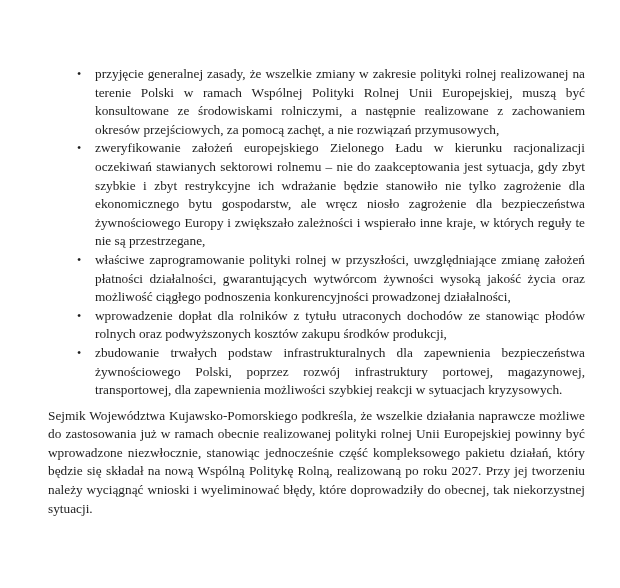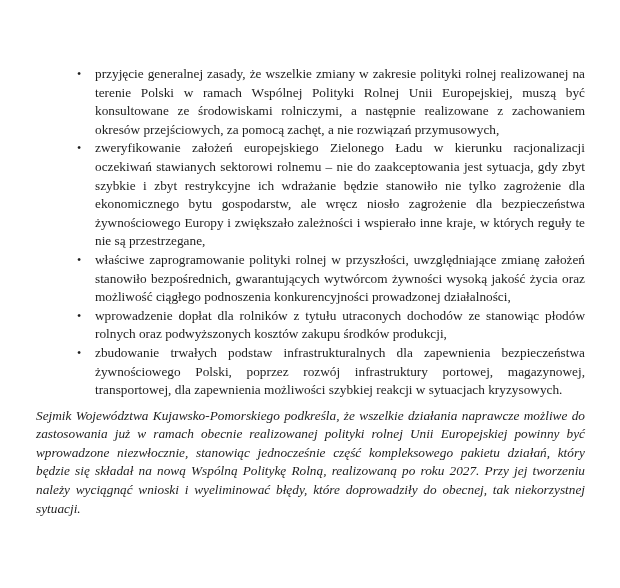--- a/index.html
+++ b/index.html
@@ -34,43 +34,42 @@
     text-justify: inter-word;
   }
   ul.bullet-list li .bullet-marker {
     position: absolute;
     left: -18px;
     top: 0;
     font-size: 12px;
     line-height: 18.6px;
   }
   p.closing-paragraph {
-    margin: 7px 0 0 0;
+    margin: 7px 0 0 12px;
     text-align: justify;
     text-justify: inter-word;
-    font-style: italic;
   }
 </style>
 </head>
 <body>
 
 <div class="doc-page">
 
   <ul class="bullet-list">
     <li>
       <span class="bullet-marker">•</span>
       <span>przyjęcie generalnej zasady, że wszelkie zmiany w zakresie polityki rolnej realizowanej na terenie Polski w ramach Wspólnej Polityki Rolnej Unii Europejskiej, muszą być konsultowane ze środowiskami rolniczymi, a następnie realizowane z zachowaniem okresów przejściowych, za pomocą zachęt, a nie rozwiązań przymusowych,</span>
     </li>
     <li>
       <span class="bullet-marker">•</span>
       <span>zweryfikowanie założeń europejskiego Zielonego Ładu w kierunku racjonalizacji oczekiwań stawianych sektorowi rolnemu – nie do zaakceptowania jest sytuacja, gdy zbyt szybkie i zbyt restrykcyjne ich wdrażanie będzie stanowiło nie tylko zagrożenie dla ekonomicznego bytu gospodarstw, ale wręcz niosło zagrożenie dla bezpieczeństwa żywnościowego Europy i zwiększało zależności i wspierało inne kraje, w których reguły te nie są przestrzegane,</span>
     </li>
     <li>
       <span class="bullet-marker">•</span>
-      <span>właściwe zaprogramowanie polityki rolnej w przyszłości, uwzględniające zmianę założeń stanowiło bezpośrednich, gwarantujących wytwórcom żywności wysoką jakość życia oraz możliwość ciągłego podnoszenia konkurencyjności prowadzonej działalności,</span>
+      <span>właściwe zaprogramowanie polityki rolnej w przyszłości, uwzględniające zmianę założeń płatności działalności, gwarantujących wytwórcom żywności wysoką jakość życia oraz możliwość ciągłego podnoszenia konkurencyjności prowadzonej działalności,</span>
     </li>
     <li>
       <span class="bullet-marker">•</span>
       <span>wprowadzenie dopłat dla rolników z tytułu utraconych dochodów ze stanowiąc płodów rolnych oraz podwyższonych kosztów zakupu środków produkcji,</span>
     </li>
     <li>
       <span class="bullet-marker">•</span>
       <span>zbudowanie trwałych podstaw infrastrukturalnych dla zapewnienia bezpieczeństwa żywnościowego Polski, poprzez rozwój infrastruktury portowej, magazynowej, transportowej, dla zapewnienia możliwości szybkiej reakcji w sytuacjach kryzysowych.</span>
     </li>
   </ul>

